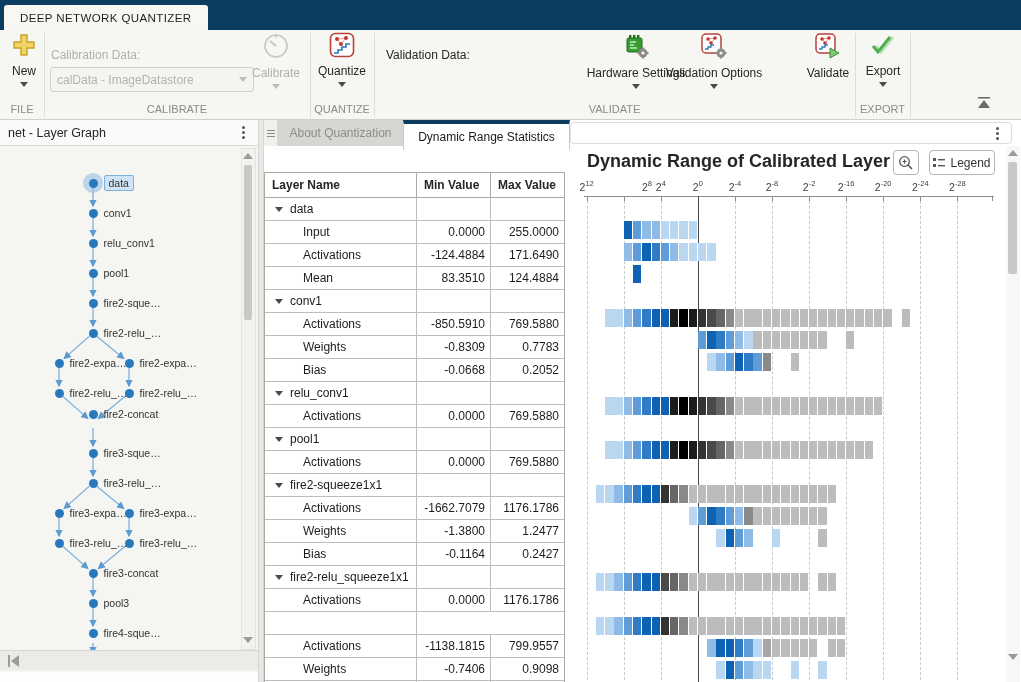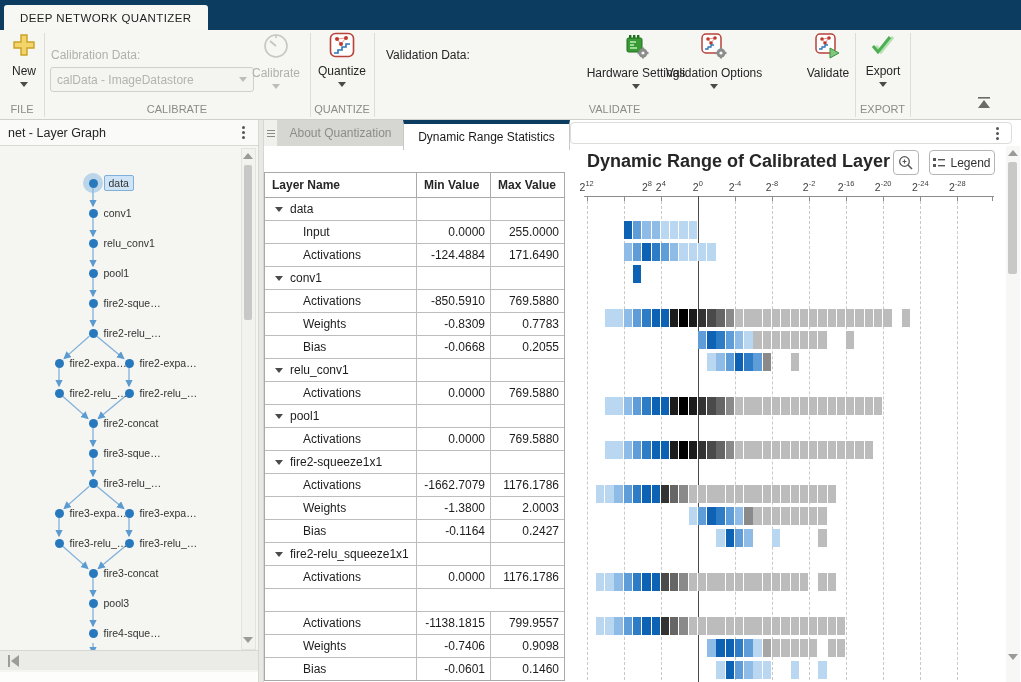--- a/index.html
+++ b/index.html
@@ -317,21 +317,21 @@
         <span class="glabel">fire2-expa…</span>
       </div>
       <div class="gnode" style="left: 54.5px; top: 239px; height: 16px;">
         <span class="gdot"></span>
         <span class="glabel">fire2-relu_…</span>
       </div>
       <div class="gnode" style="left: 124.5px; top: 239px; height: 16px;">
         <span class="gdot"></span>
         <span class="glabel">fire2-relu_…</span>
       </div>
-      <div class="gnode" style="left: 88.5px; top: 269px; height: 16px;">
+      <div class="gnode" style="left: 88.5px; top: 260px; height: 16px;">
         <span class="gdot"></span>
         <span class="glabel">fire2-concat</span>
       </div>
       <div class="gnode" style="left: 88.5px; top: 299px; height: 16px;">
         <span class="gdot"></span>
         <span class="glabel">fire3-sque…</span>
       </div>
       <div class="gnode" style="left: 88.5px; top: 329px; height: 16px;">
         <span class="gdot"></span>
         <span class="glabel">fire3-relu_…</span>
@@ -420,38 +420,43 @@
         <div class="indent">Input</div>
         <div class="num">0.0000</div>
         <div class="num">255.0000</div>
       </div>
       <div class="trow">
         <div class="indent">Activations</div>
         <div class="num">-124.4884</div>
         <div class="num">171.6490</div>
       </div>
       <div class="trow">
+        <div class="indent">Mean</div>
+        <div class="num">83.3510</div>
+        <div class="num">124.4884</div>
+      </div>
+      <div class="trow">
         <div><span class="tri"></span>conv1</div>
         <div class="num"></div>
         <div class="num"></div>
       </div>
       <div class="trow">
         <div class="indent">Activations</div>
         <div class="num">-850.5910</div>
         <div class="num">769.5880</div>
       </div>
       <div class="trow">
         <div class="indent">Weights</div>
         <div class="num">-0.8309</div>
         <div class="num">0.7783</div>
       </div>
       <div class="trow">
         <div class="indent">Bias</div>
         <div class="num">-0.0668</div>
-        <div class="num">0.2055</div>
+        <div class="num">0.2052</div>
       </div>
       <div class="trow">
         <div><span class="tri"></span>relu_conv1</div>
         <div class="num"></div>
         <div class="num"></div>
       </div>
       <div class="trow">
         <div class="indent">Activations</div>
         <div class="num">0.0000</div>
         <div class="num">769.5880</div>
@@ -472,21 +477,21 @@
         <div class="num"></div>
       </div>
       <div class="trow">
         <div class="indent">Activations</div>
         <div class="num">-1662.7079</div>
         <div class="num">1176.1786</div>
       </div>
       <div class="trow">
         <div class="indent">Weights</div>
         <div class="num">-1.3800</div>
-        <div class="num">2.0003</div>
+        <div class="num">1.2477</div>
       </div>
       <div class="trow">
         <div class="indent">Bias</div>
         <div class="num">-0.1164</div>
         <div class="num">0.2427</div>
       </div>
       <div class="trow">
         <div><span class="tri"></span>fire2-relu_squeeze1x1</div>
         <div class="num"></div>
         <div class="num"></div>

